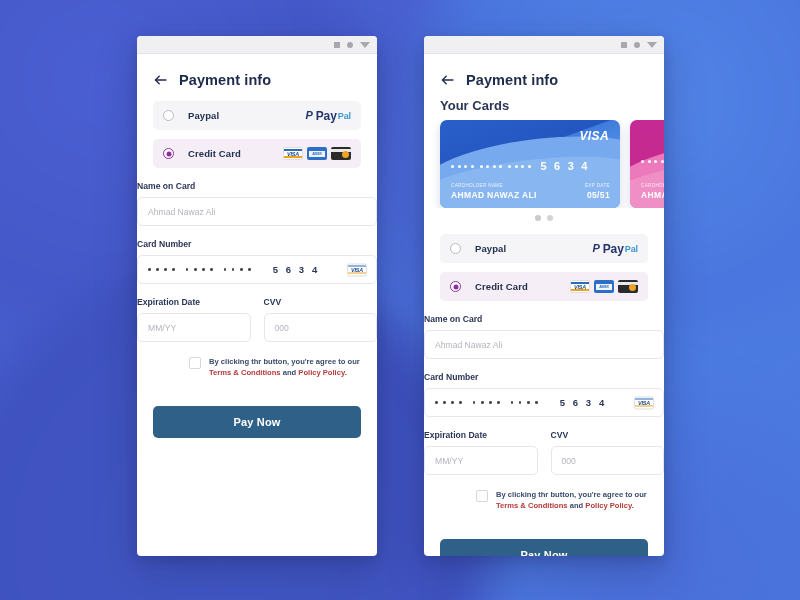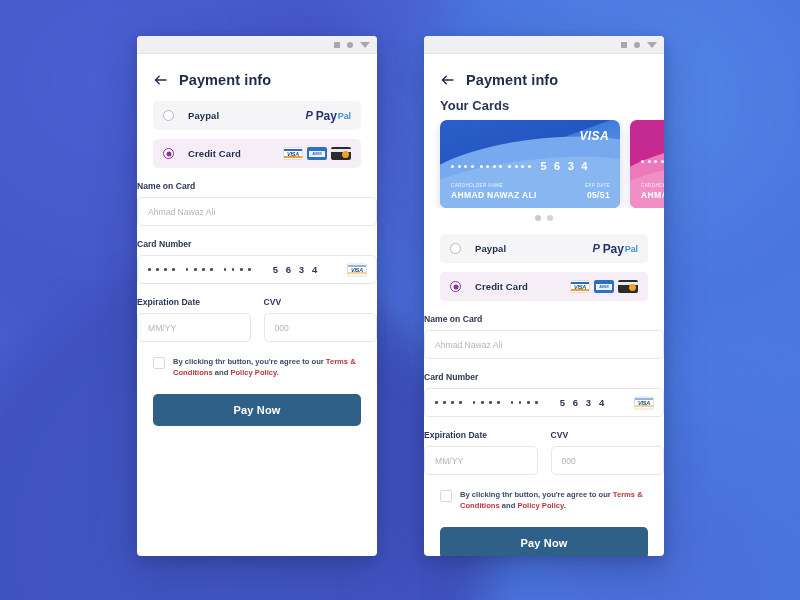--- a/index.html
+++ b/index.html
@@ -185,30 +185,30 @@
   .row2 > div{flex:1;}
 
   .cardnum{justify-content:flex-start;gap:0;position:relative;}
   .cn-groups{display:flex;align-items:center;gap:11px;}
   .cn-grp{display:flex;gap:5.5px;}
   .cn-dot{width:2.6px;height:2.6px;border-radius:50%;background:#4a4a56;display:block;}
   .cn-last{font-size:9.5px;color:#2b3557;font-weight:bold;letter-spacing:2.6px;margin-left:11px;}
   .cn-chip{position:absolute;right:9px;top:50%;transform:translateY(-50%);}
 
   
-  .terms{display:flex;gap:8px;margin-top:14px;padding:0 16px;align-items:flex-start;}
+  .terms{display:flex;gap:8px;margin-top:14px;padding:0 16px;align-items:flex-start;margin-left:36px;}
   .cbx{
     width:12px;height:12px;border:1px solid #d7d7de;border-radius:2px;background:#fff;
     flex:0 0 auto;margin-top:1px;cursor:pointer;box-sizing:border-box;
   }
   .terms-text{font-size:7.6px;line-height:1.5;color:#3b4a6b;font-weight:bold;}
   .terms-text .lnk{color:#b63a3a;cursor:pointer;}
 
   
-  .pay-wrap{padding:0 16px;margin-top:15px;}
+  .pay-wrap{padding:0 16px;margin-top:27px;}
   .pay-btn{
     height:32px;background:#2f6188;border-radius:5px;display:flex;align-items:center;
     justify-content:center;color:#fff;font-size:11px;font-weight:bold;cursor:pointer;
     letter-spacing:.2px;
   }
 </style>
 </head>
 <body>
 
 <div id="bg">

